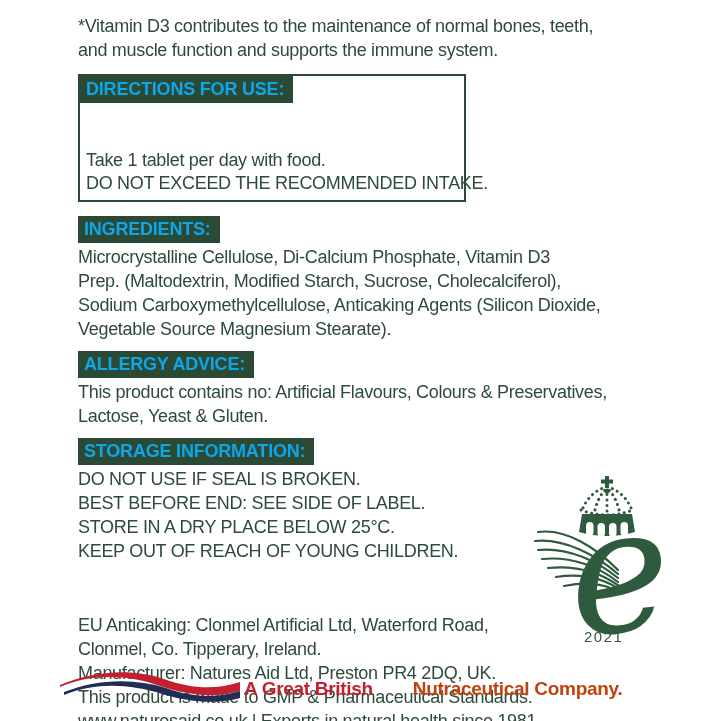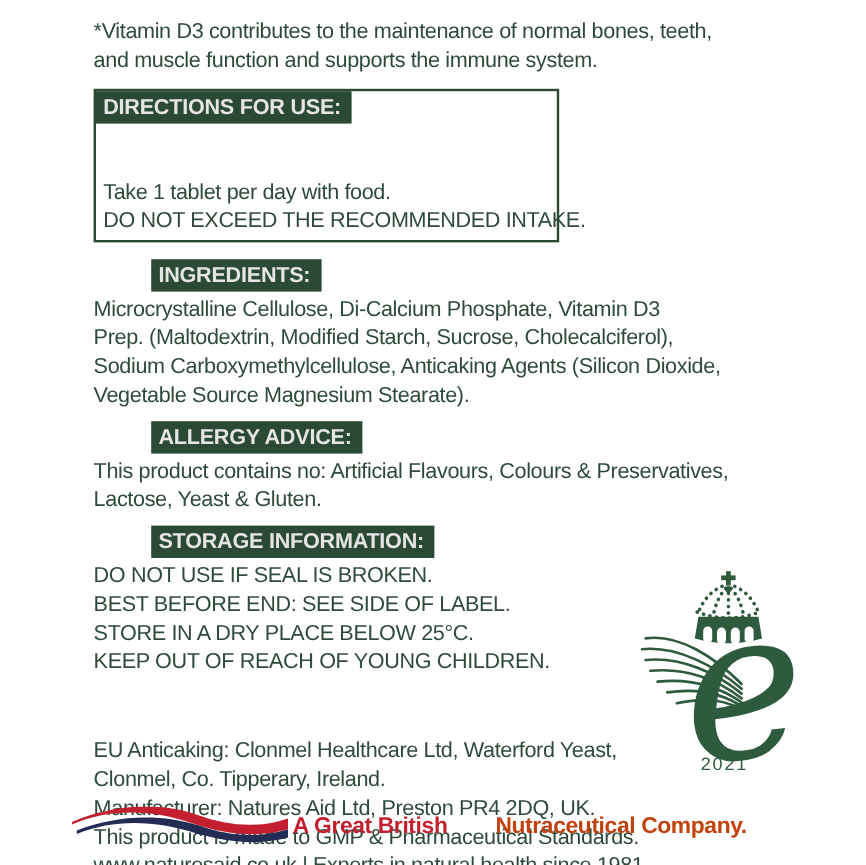--- a/index.html
+++ b/index.html
@@ -4,32 +4,32 @@
 <style>
   html,body{margin:0;padding:0;}
   body{
     width:722px;height:721px;background:#ffffff;overflow:hidden;position:relative;
     font-family:"Liberation Sans", sans-serif;color:#2d4a3a;
   }
   .page{position:absolute;inset:0;padding:14px 20px 0 78px;box-sizing:border-box;}
   .txt{font-size:18px;line-height:24px;letter-spacing:-0.3px;white-space:pre;}
   .bold{font-weight:400;}
   .bar{
-    display:inline-block;background:#2b4a35;color:#e5e5e5;font-weight:700;
+    display:inline-block;background:#2b4a35;color:#0ea5e9;font-weight:700;
     font-size:18px;line-height:20px;padding:3px 9px 4px 6px;letter-spacing:-0.2px;
     white-space:pre;
   }
   .section{margin:0;}
   .directions-box{
     width:388px;border:2px solid #2b4a35;margin:12px 0 14px 0;box-sizing:border-box;
   }
   .directions-box .bar{display:inline-block;vertical-align:top;}
   .directions-body{padding:2px 6px 5px 6px;margin-top:44px;}
   .directions-body .line{font-size:18px;line-height:23px;letter-spacing:-0.3px;white-space:pre;} .mt10{margin-top:10px;}
-  .gap2{margin-bottom:2px;margin-left:48px;}
+  .gap2{margin-bottom:2px;}
   .company-block{margin-top:50px;width:470px;}
   .company-block .row{font-size:18px;line-height:24px;letter-spacing:-0.3px;white-space:pre;}
   .emblem{position:absolute;left:530px;top:470px;}
   .footer-row{
     position:absolute;left:58px;top:672px;display:flex;align-items:center;white-space:pre;
   }
   .footer-row .swoosh{flex:0 0 auto;margin-right:3px;}
   .footer-text{font-size:19px;font-weight:700;letter-spacing:-0.3px;line-height:30px;}
   .red-text{color:#c31f2e;}
   .navy-text{color:#c2410c;margin-left:35px;}
@@ -66,21 +66,21 @@
 
   <div class="section mt10">
     <span class="bar gap2">STORAGE INFORMATION:</span>
     <div class="txt">DO NOT USE IF SEAL IS BROKEN.
 BEST BEFORE END: SEE SIDE OF LABEL.
 STORE IN A DRY PLACE BELOW 25°C.</div>
     <div class="txt bold">KEEP OUT OF REACH OF YOUNG CHILDREN.</div>
   </div>
 
   <div class="company-block">
-    <div class="row"><span class="bold">EU Anticaking:</span><span> Clonmel Healthcare Ltd, Waterford Yeast,</span></div>
+    <div class="row"><span class="bold">EU Anticaking:</span><span> Clonmel Artificial Ltd, Waterford Road,</span></div>
     <div class="row">Clonmel, Co. Tipperary, Ireland.</div>
     <div class="row"><span class="bold">Manufacturer:</span><span> Natures Aid Ltd, Preston PR4 2DQ, UK.</span></div>
     <div class="row bold">This product is made to GMP &amp; Pharmaceutical Standards.</div>
     <div class="row bold">www.naturesaid.co.uk | Experts in natural health since 1981</div>
   </div>
 
 </div>
 
 <svg class="emblem" width="172" height="178" viewBox="0 0 172 178" xmlns="http://www.w3.org/2000/svg">
   <g fill="#2e5a3e" stroke="none">

